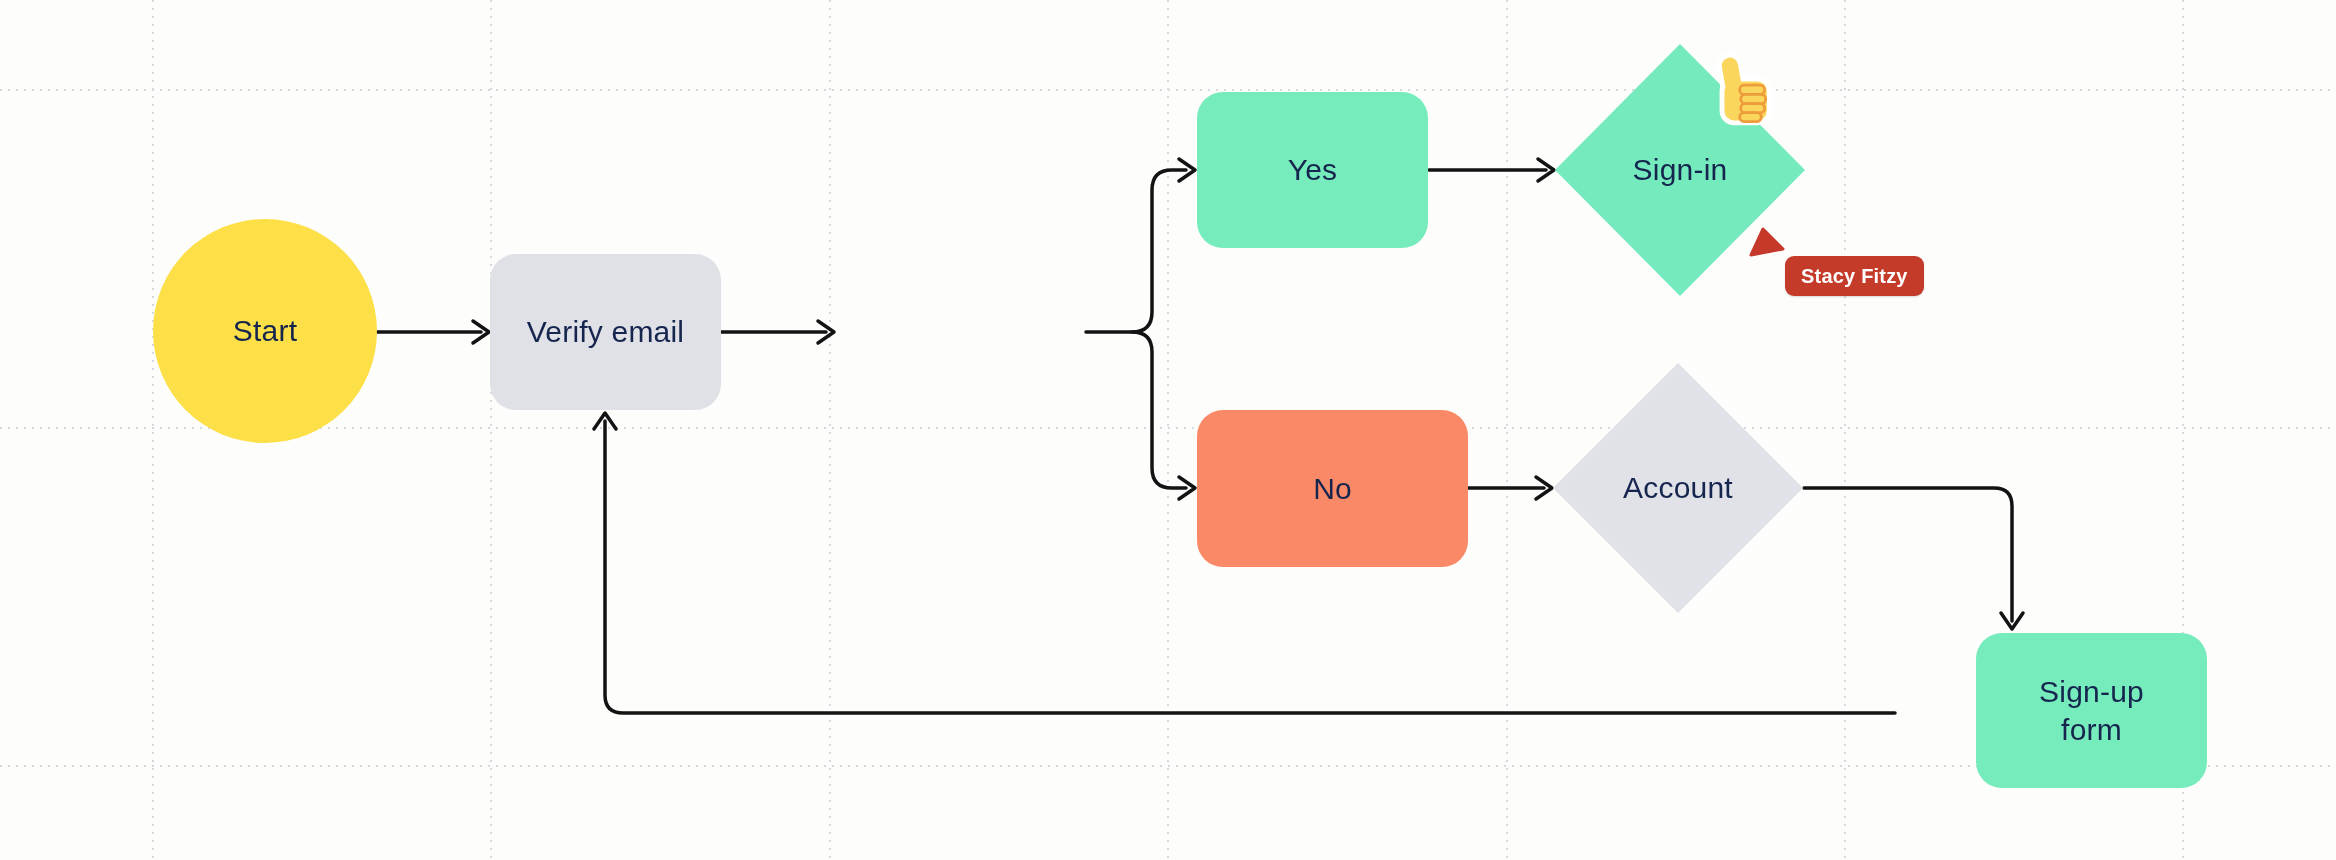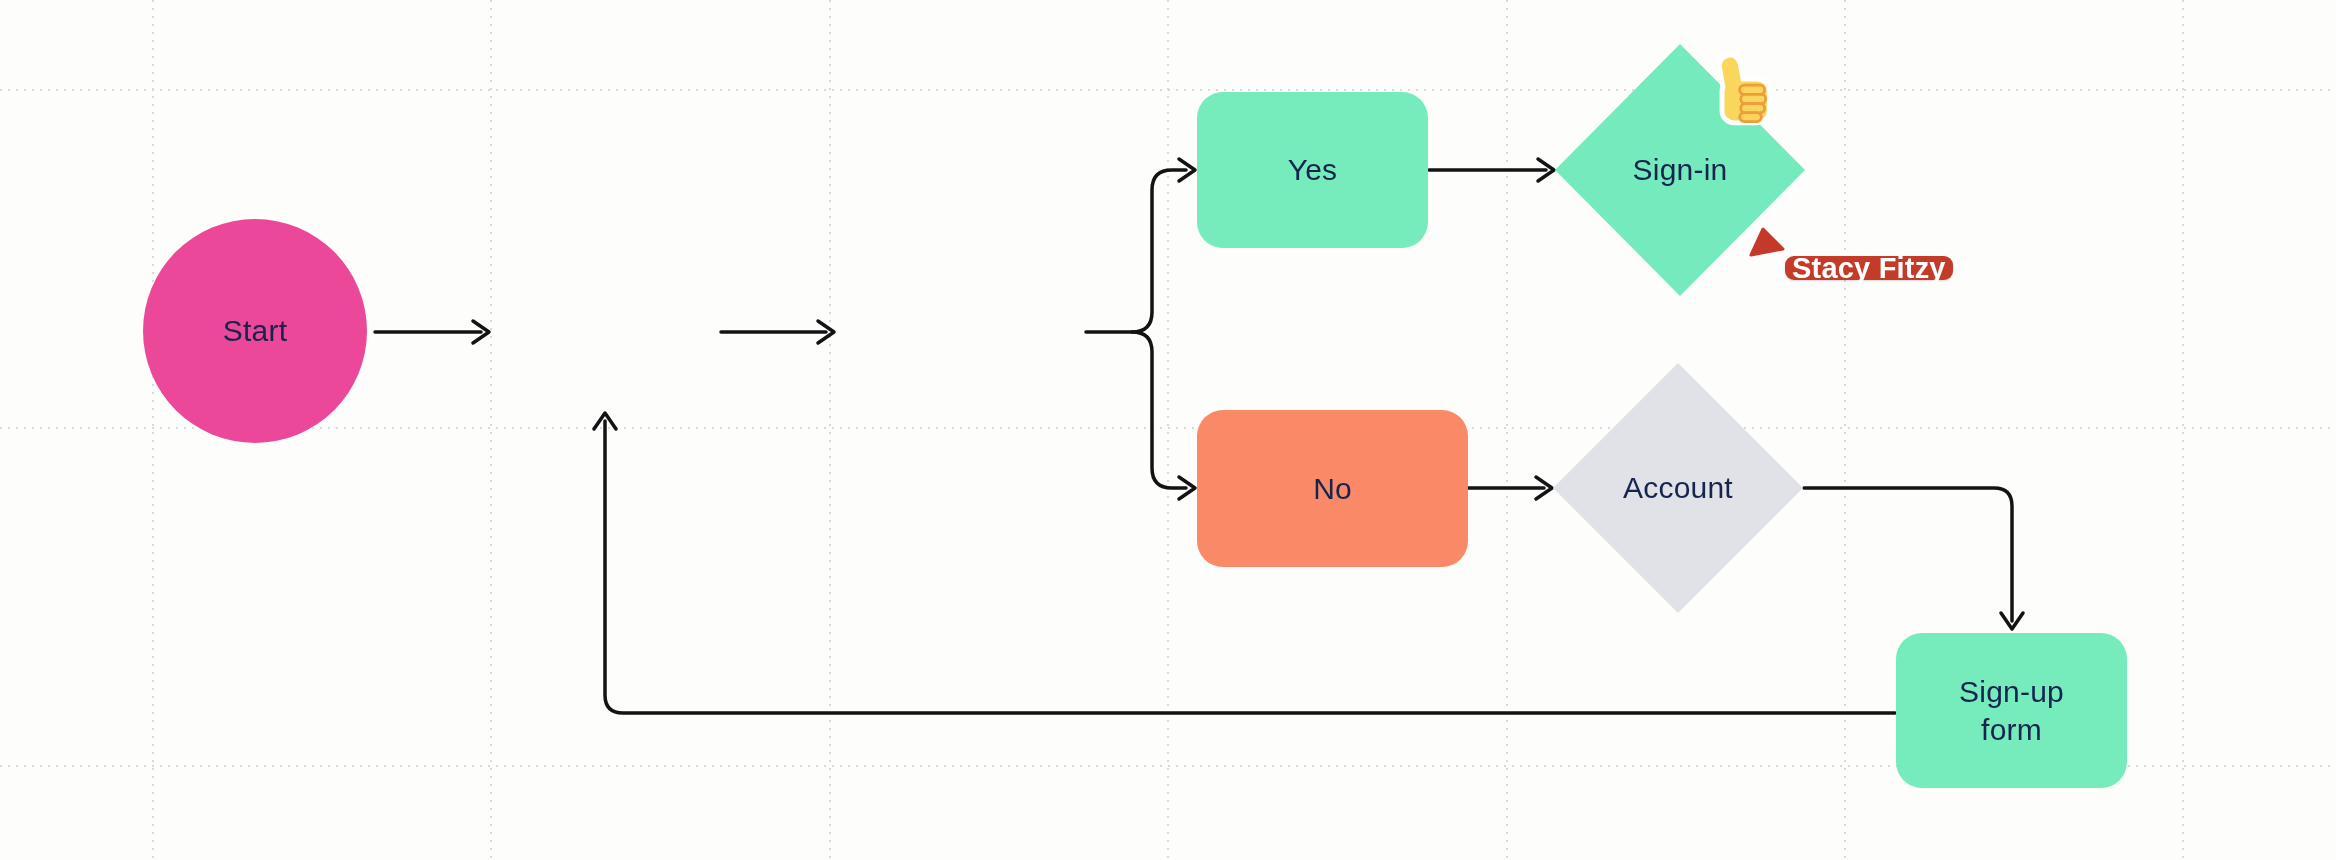--- a/index.html
+++ b/index.html
@@ -35,40 +35,40 @@
     font-size: 30px; font-weight: 500; line-height: 38px;
     letter-spacing: 0.2px;
   }
   .shape-circle { border-radius: 50%; }
   .shape-rect   { border-radius: 26px; }
   .shape-diamond { clip-path: polygon(50% 0, 100% 50%, 50% 100%, 0 50%); }
   .node .label { pointer-events: none; text-align: center; }
   .lbl-narrow  { width: 170px; }
   .lbl-xnarrow { width: 130px; }
 
-  #node-start        { left: 143px; top: 219px; width: 224px; height: 224px; background: #ec4899; }
+  #node-start        { left: 153px; top: 219px; width: 224px; height: 224px; background: #fde047; }
   #node-verify-email { left: 490px; top: 254px; width: 231px; height: 156px; background: #DFE1E7; }
   #node-account      { left: 835px; top: 207px; width: 250px; height: 250px; background: #F9D77E; }
   #node-yes          { left: 1197px; top: 92px;  width: 231px; height: 156px; background: #76EBBC; }
   #node-no           { left: 1197px; top: 410px; width: 271px; height: 157px; background: #FA8A67; }
   #node-sign-in      { left: 1555px; top: 44px;  width: 250px; height: 252px; background: #74EABD; }
   #node-redirect     { left: 1553px; top: 363px; width: 250px; height: 250px; background: #E0E2E8; }
-  #node-sign-up      { left: 1896px; top: 633px; width: 231px; height: 155px; background: #76EBBC; }
+  #node-sign-up      { left: 1976px; top: 633px; width: 231px; height: 155px; background: #76EBBC; }
 
   
   #sticker-thumbs-up { position: absolute; left: 1711px; top: 51px; width: 66px; height: 76px; }
 
   
   #collab-cursor { position: absolute; left: 1748px; top: 227px; width: 40px; height: 34px; }
   #collab-badge {
-    position: absolute; left: 1785px; top: 256px; height: 24px;
+    position: absolute; left: 1785px; top: 256px; height: 40px;
     display: flex; align-items: center;
-    padding: 0 7px; border-radius: 9px;
+    padding: 0 16px; border-radius: 9px;
     background: #C43B2A; color: #FFFFFF;
-    font-size: 29px; font-weight: 700; letter-spacing: 0.2px;
+    font-size: 20px; font-weight: 700; letter-spacing: 0.2px;
     box-shadow: 0 1px 2px rgba(0,0,0,0.15);
     white-space: nowrap;
   }
 </style>
 </head>
 <body>
 
 <div id="canvas">
 
   <div class="grid-v" style="left:152px"></div>
@@ -114,20 +114,23 @@
     <g>
       <path d="M1895 713 H623 Q605 713 605 695 V421"></path>
       <path d="M594 429 L605 413 L616 429"></path>
     </g>
   </svg>
 
   <div class="node shape-circle" id="node-start">
     <span class="label">Start</span>
   </div>
 
+  <div class="node shape-rect" id="node-verify-email">
+    <span class="label">Verify email</span>
+  </div>
 
 
   <div class="node shape-rect" id="node-yes">
     <span class="label">Yes</span>
   </div>
 
   <div class="node shape-rect" id="node-no">
     <span class="label">No</span>
   </div>
 

